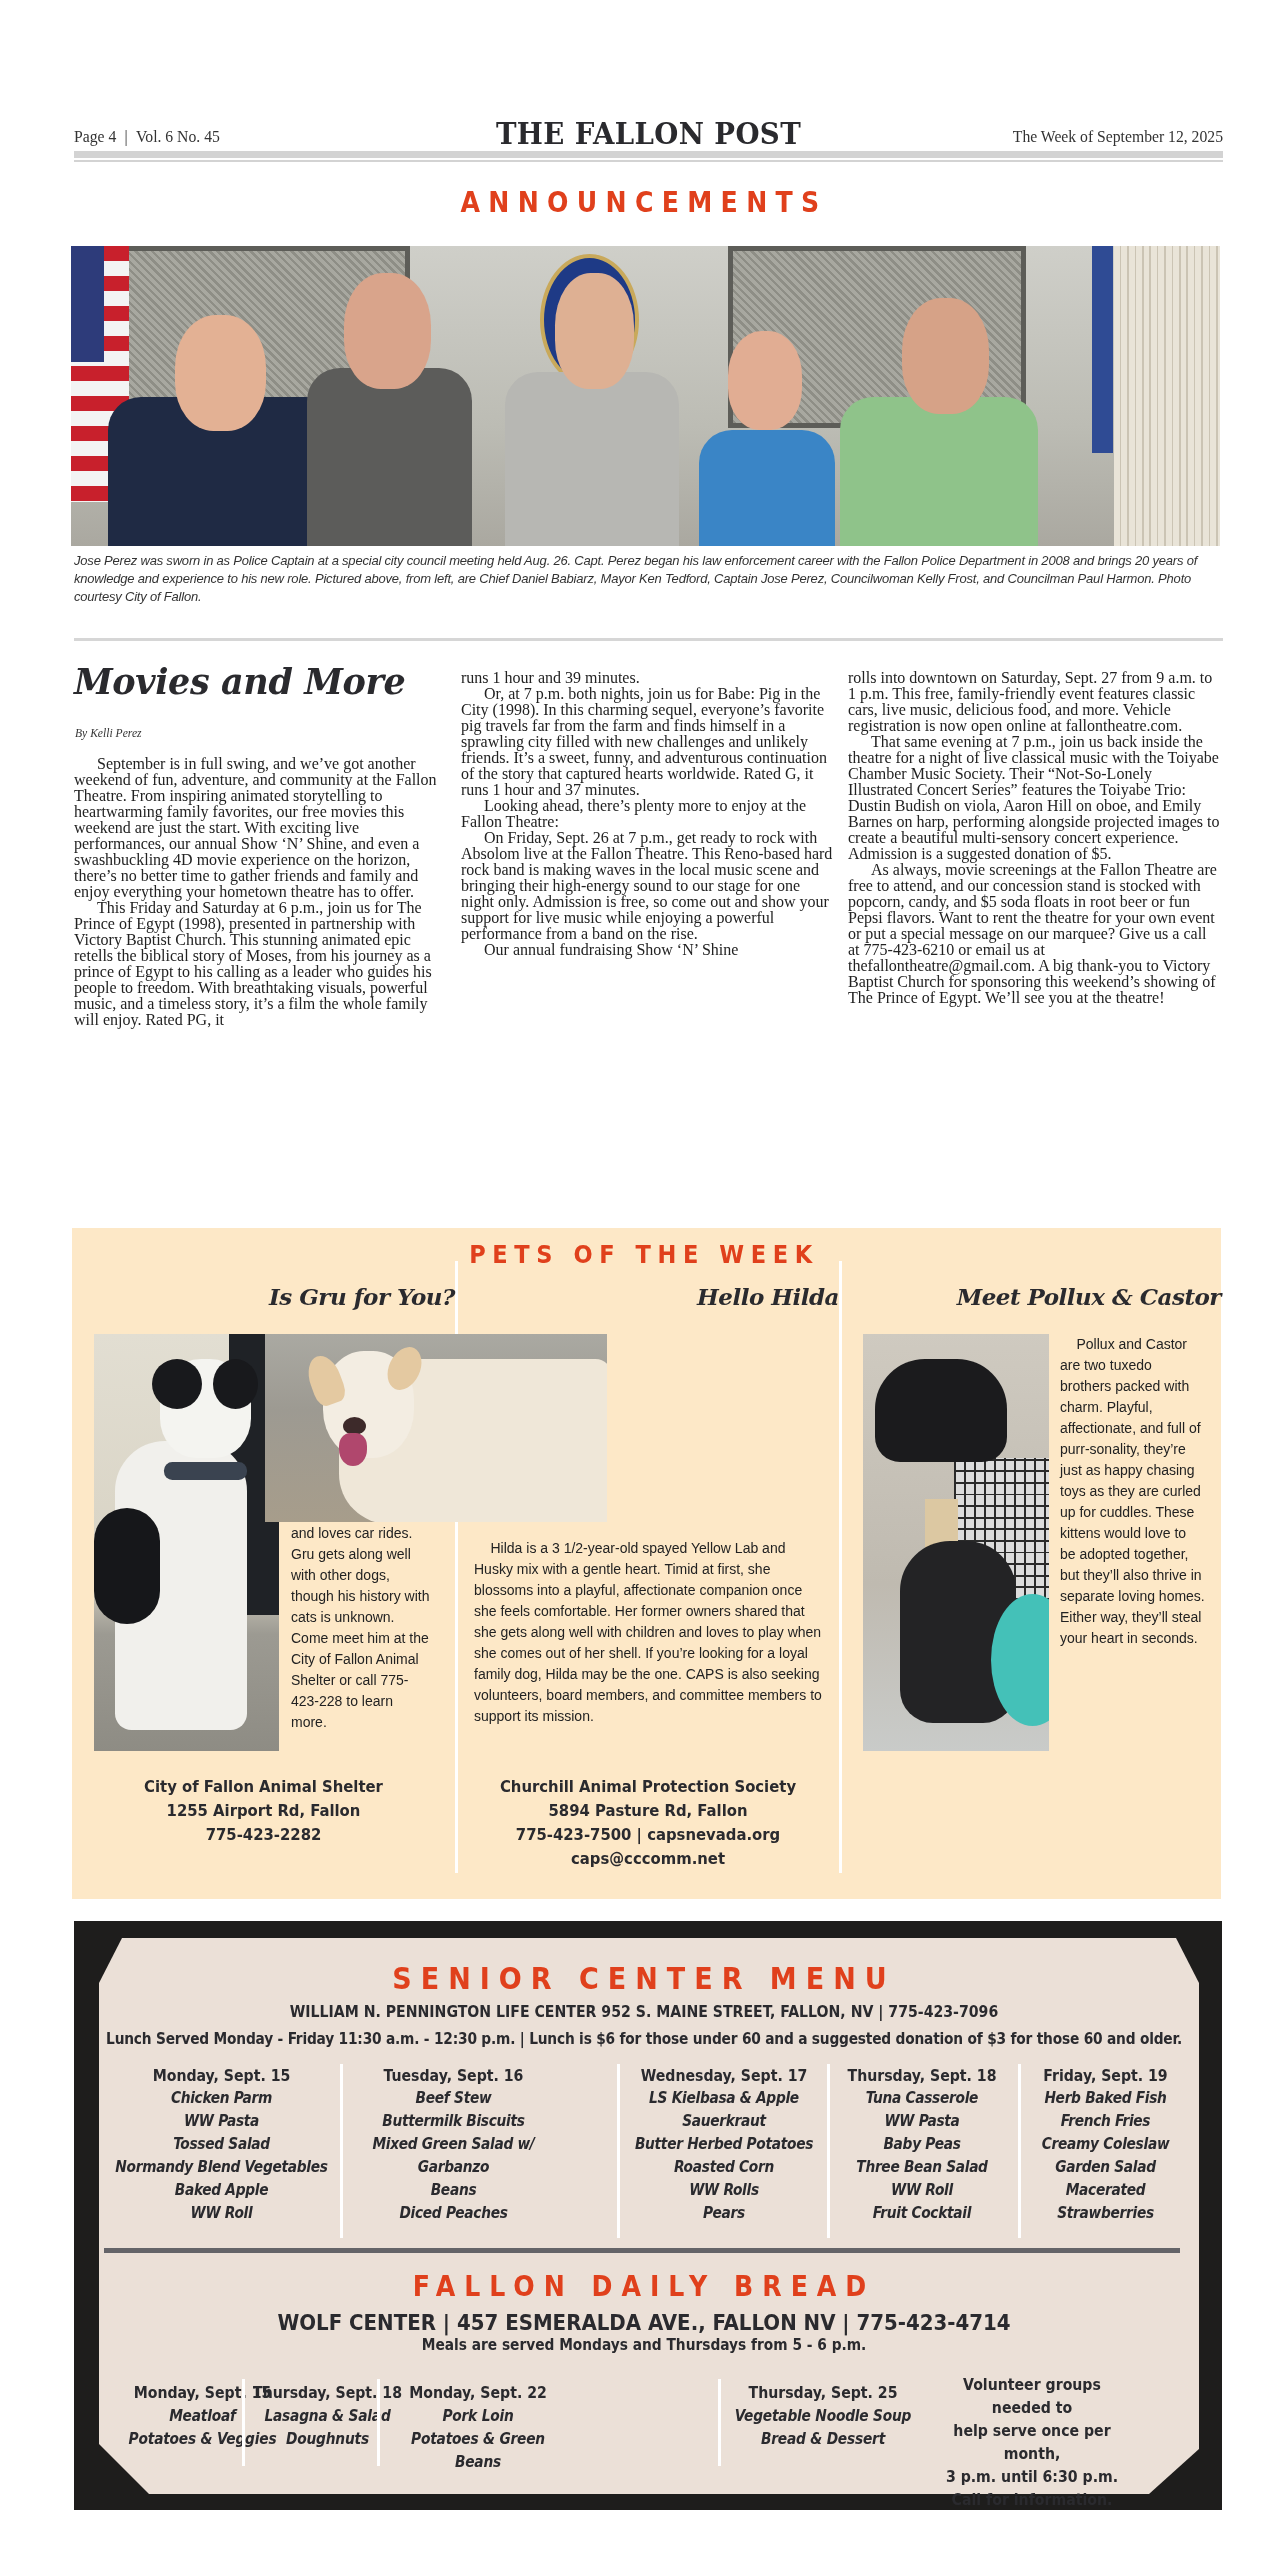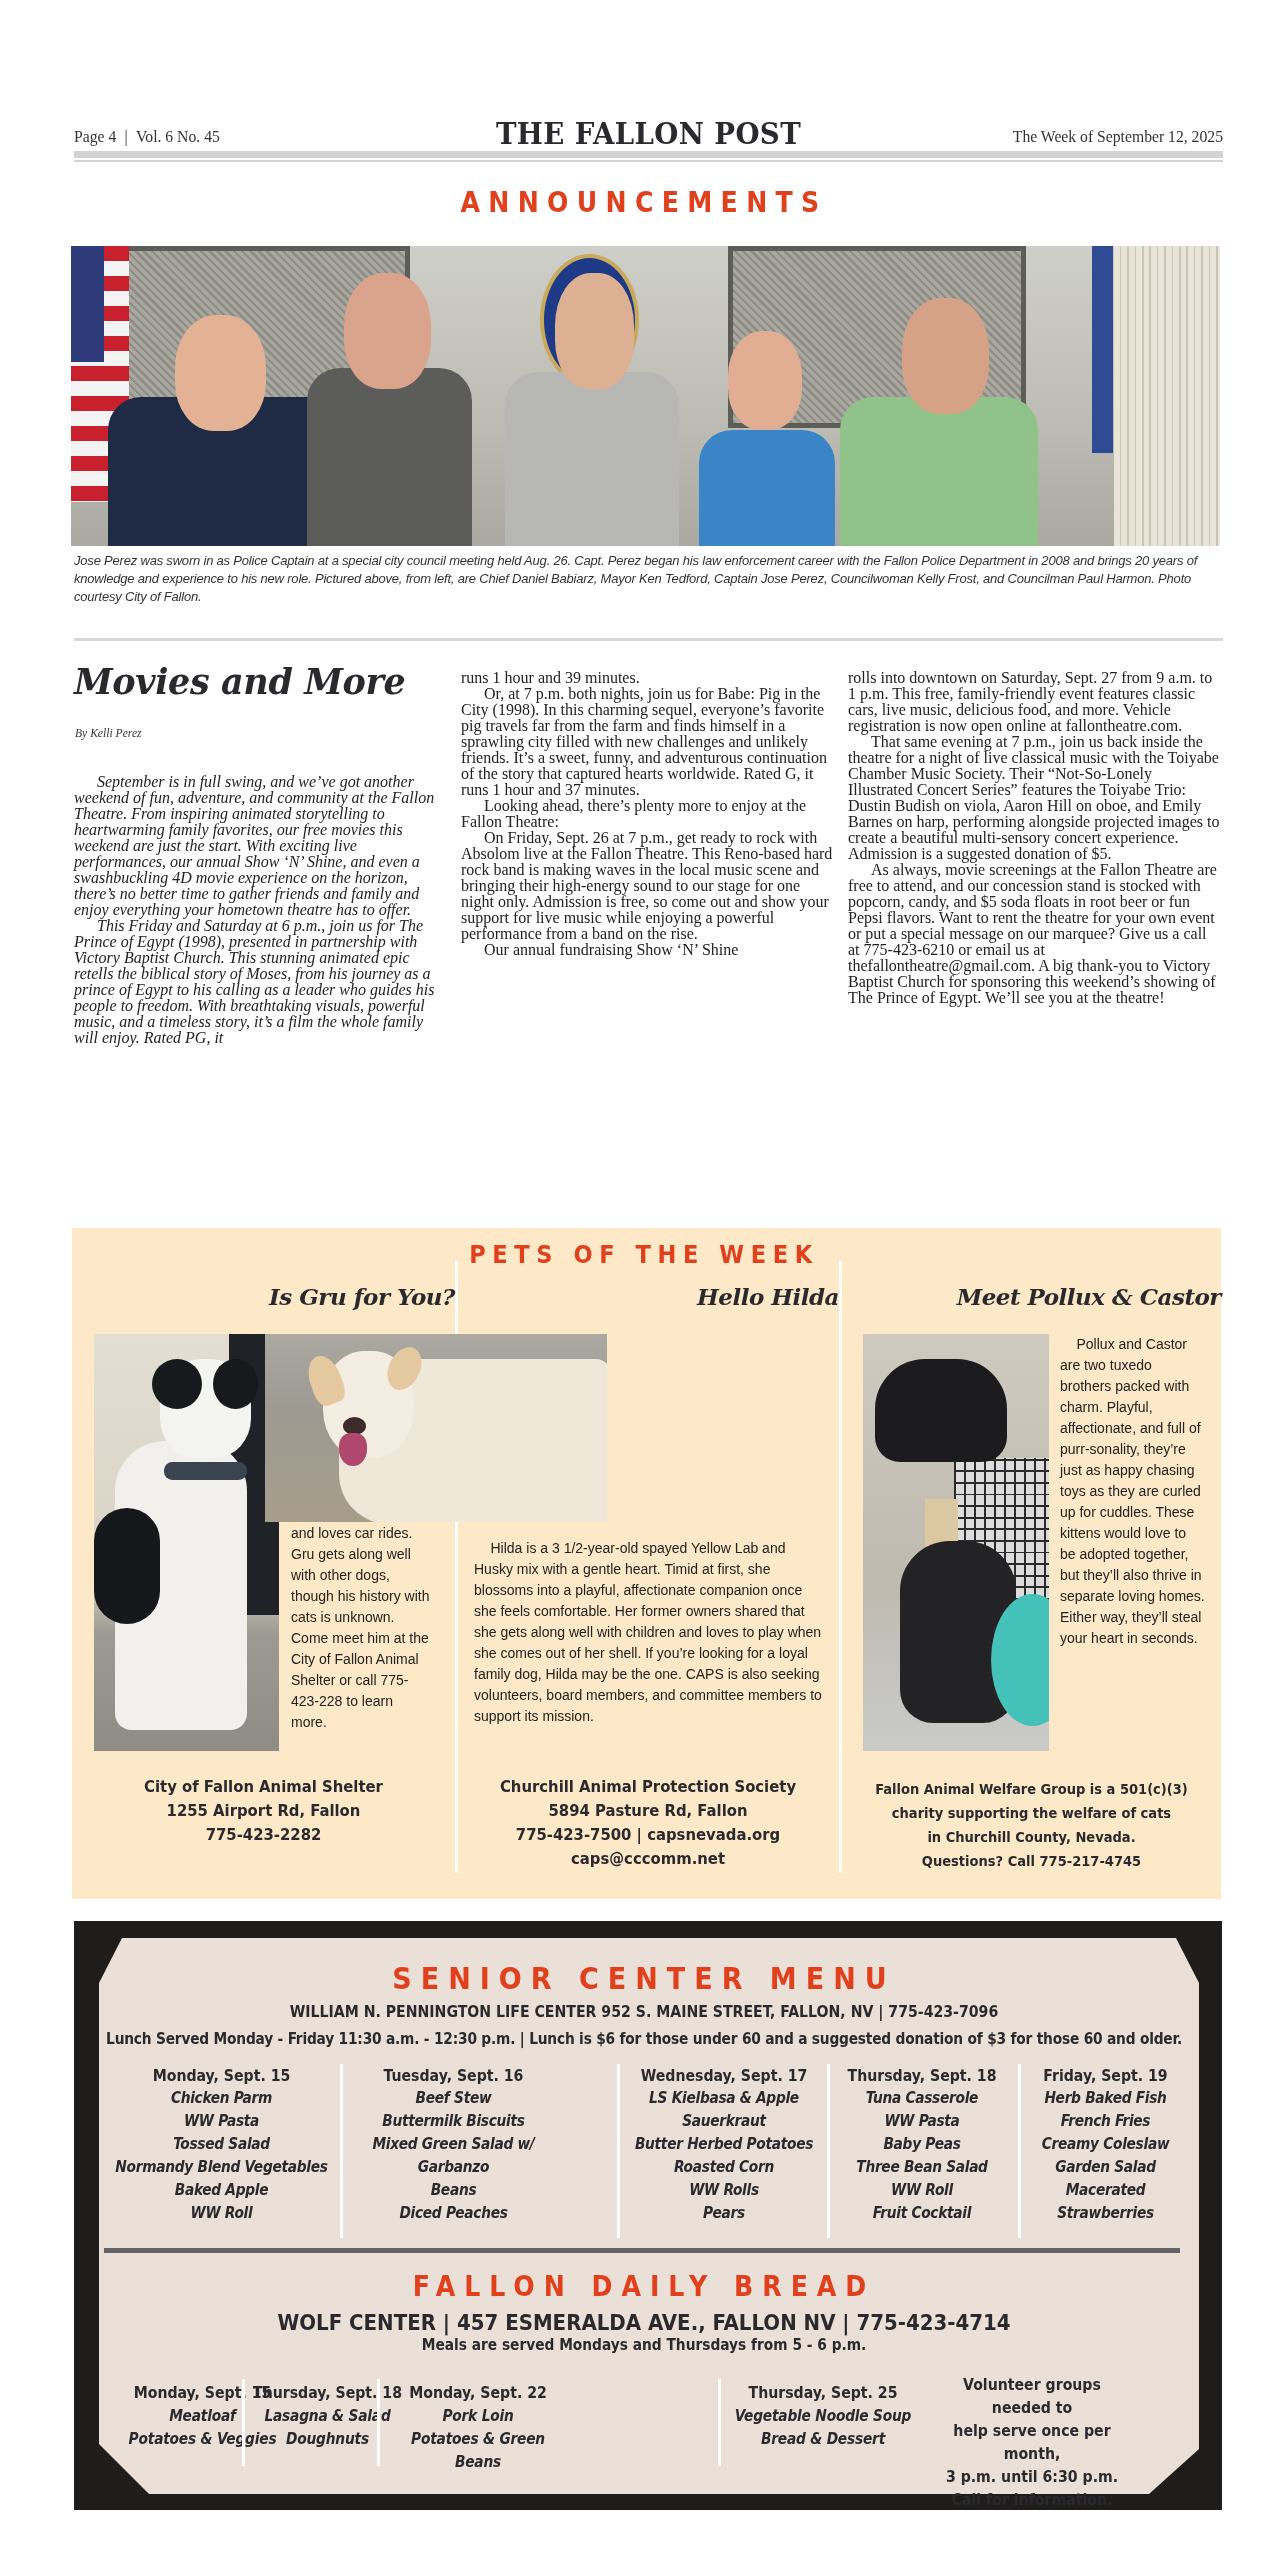--- a/index.html
+++ b/index.html
@@ -35,21 +35,21 @@
 
   .caption { position: absolute; left: 74px; top: 552px; width: 1149px; font-family: "Liberation Sans Narrow", "Liberation Sans", sans-serif; font-style: italic; font-size: 13px; line-height: 18px; color: #333; letter-spacing: -0.2px; }
   .rule-mid { position: absolute; left: 74px; top: 638px; width: 1149px; height: 3.3px; background: #d6d6d6; }
 
   
   .art-title { position: absolute; left: 74px; top: 661px; font-family: "DejaVu Serif", serif; font-style: italic; font-weight: bold; font-size: 35px; color: #2a2a2e; letter-spacing: -0.4px; }
   .art-byline { position: absolute; left: 75px; top: 727px; font-family: "Liberation Serif", serif; font-style: italic; font-size: 11.6px; color: #333; }
   .col { position: absolute; font-family: "Liberation Serif", serif; font-size: 16px; line-height: 16px; color: #222; text-align: left; }
   .col p { text-indent: 23px; }
   .col p.noindent { text-indent: 0; }
-  .col1 { left: 74px; top: 774px; width: 372px; font-style: italic; }
+  .col1 { left: 74px; top: 756px; width: 372px; }
   .col2 { left: 461px; top: 670px; width: 372px; }
   .col3 { left: 848px; top: 670px; width: 372px; }
 
   
   .pets { position: absolute; left: 72px; top: 1228px; width: 1149px; height: 671px; background: #fde8c7; }
   .pets-title { top: 1240px; font-size: 25px; letter-spacing: 6.6px; }
   .pet-div { position: absolute; top: 33px; width: 2.5px; height: 612px; background: #ffffff; }
   .pet-h { position: absolute; font-family: "DejaVu Serif", serif; font-style: italic; font-weight: bold; font-size: 23px; color: #2a2a2e; text-align: right; letter-spacing: -0.5px; }
   .pet-img { position: absolute; overflow: hidden; }
   .pet-text { position: absolute; font-family: "Liberation Sans Narrow", "Liberation Sans", sans-serif; font-size: 14px; line-height: 21px; color: #222; }
@@ -218,26 +218,20 @@
   <div class="pet-img cats" title="Two black tuxedo kittens on a cat tree">
     <div class="grid"></div>
       <div class="post"></div>
       <div class="cat1"></div>
       <div class="cat2"></div>
       <div class="toy"></div>
   </div>
   <div class="pet-text" style="left:988px;top:106px;width:145px;">
     <p>Pollux and Castor are two tuxedo brothers packed with charm. Playful, affectionate, and full of purr-sonality, they’re just as happy chasing toys as they are curled up for cuddles. These kittens would love to be adopted together, but they’ll also thrive in separate loving homes. Either way, they’ll steal your heart in seconds.</p>
   </div>
-  <div class="pet-foot small" style="left:770px;width:379px;top:549px;">
-    <div>Fallon Animal Welfare Group is a 501(c)(3)</div>
-    <div>charity supporting the welfare of cats</div>
-    <div>in Churchill County, Nevada.</div>
-    <div>Questions? Call 775-217-4745</div>
-  </div>
 </section>
 <h2 class="section-title pets-title">PETS OF THE WEEK</h2>
 
 <section>
   <div class="menu-frame"></div>
   <div class="menu-card"></div>
 
   <h2 class="section-title menu-title">SENIOR CENTER MENU</h2>
   <div class="menu-sub1">WILLIAM N. PENNINGTON LIFE CENTER 952 S. MAINE STREET, FALLON, NV  |  775-423-7096</div>
   <div class="menu-sub2">Lunch Served Monday - Friday 11:30 a.m. - 12:30 p.m.  |  Lunch is $6 for those under 60 and a suggested donation of $3 for those 60 and older.</div>

